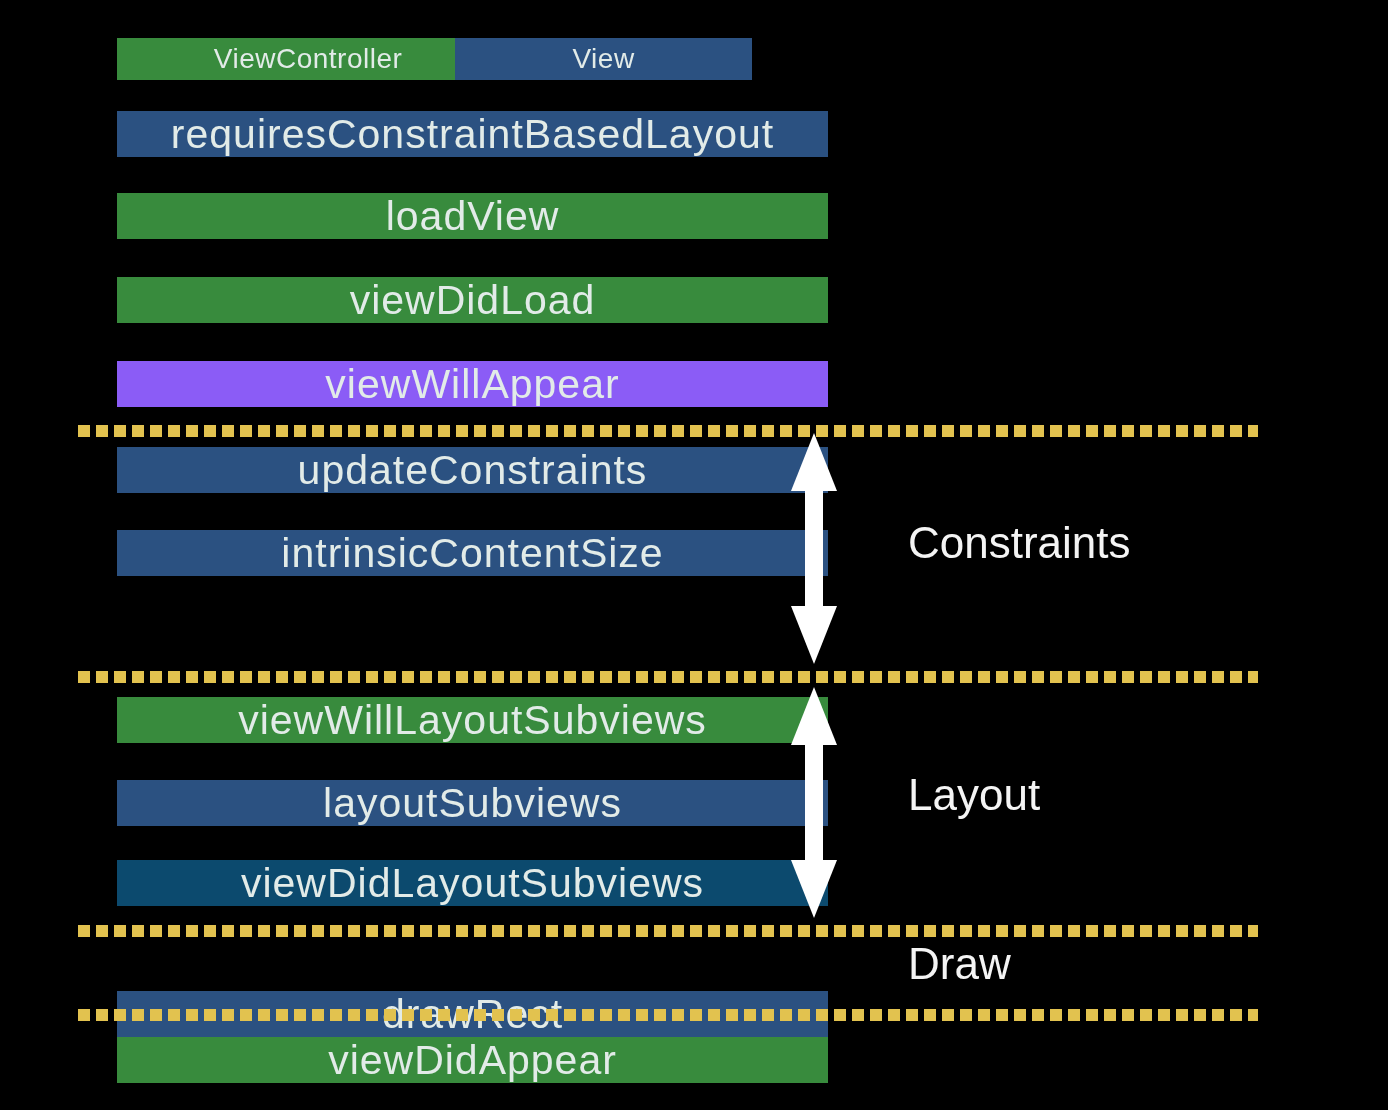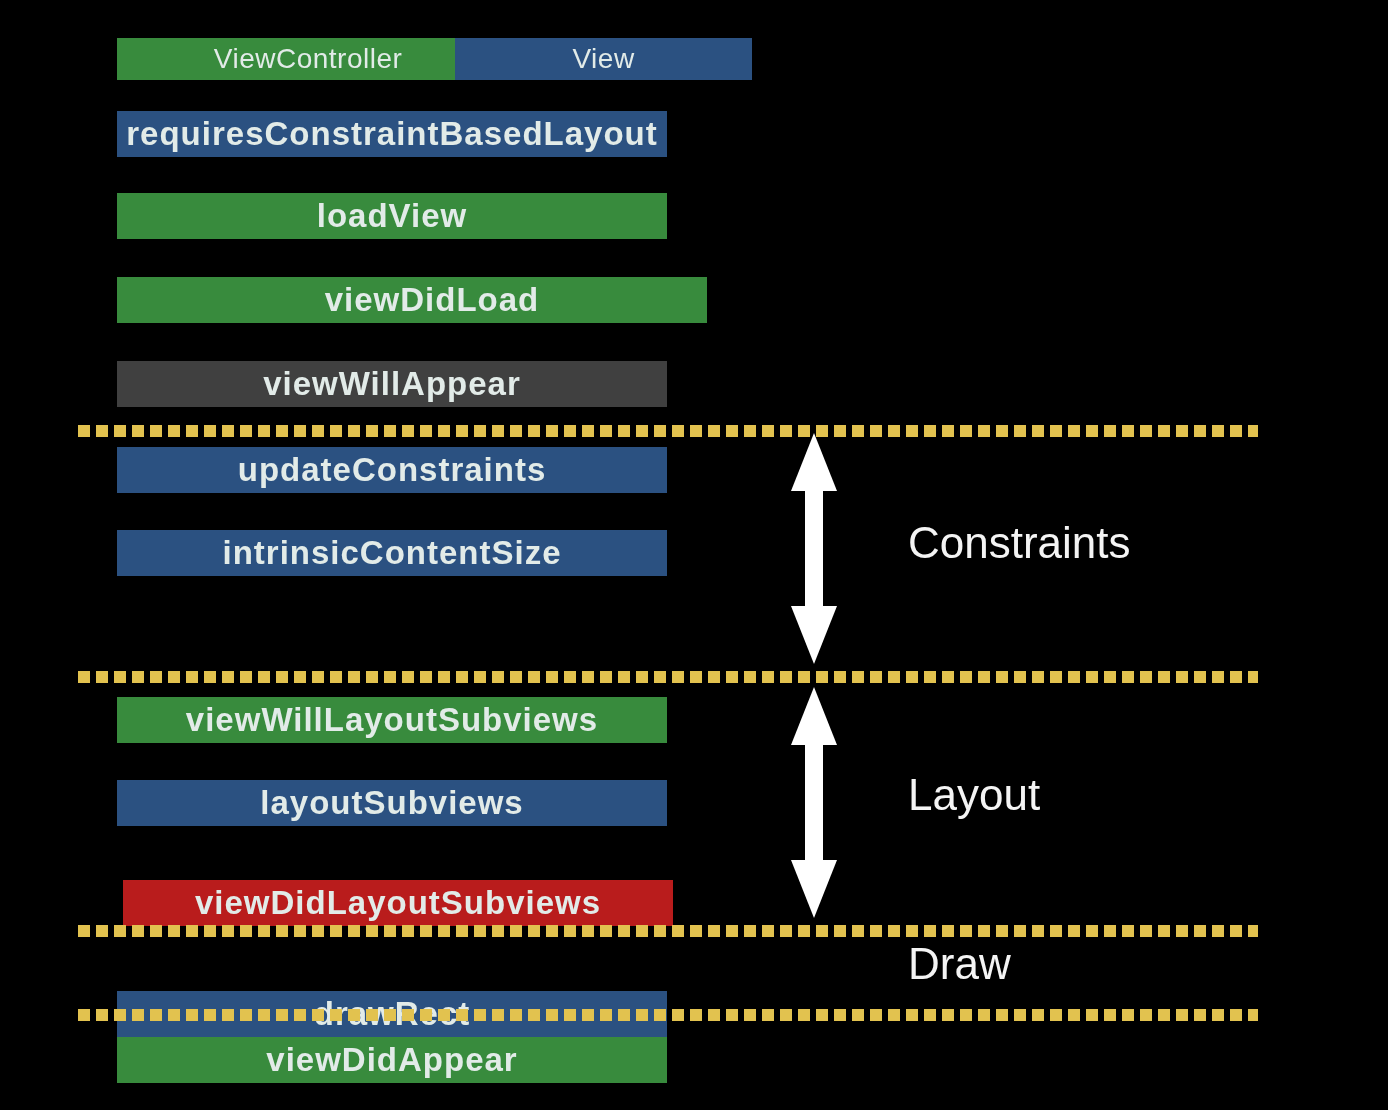--- a/index.html
+++ b/index.html
@@ -30,30 +30,29 @@
     justify-content: center;
     color: var(--bar-text, #e2ebe8);
     font-size: 28px;
     letter-spacing: 0.5px;
   }
   .legend-item.vc { width: 316px; padding-left: 44px; }
   .legend-item.v  { width: 319px; text-align: right; }
   .bar {
     position: absolute;
     left: 117px;
-    width: 550px;
+    width: 711px;
     height: 46px;
     display: flex;
     align-items: center;
     justify-content: center;
     color: var(--bar-text, #e2ebe8);
-    font-size: 33px;
+    font-size: 41px;
     letter-spacing: 1px;
     white-space: nowrap;
-    font-weight: bold;
   }
   .divider {
     position: absolute;
     left: 78px;
     width: 1180px;
     height: 12px;
     background: repeating-linear-gradient(
       to right,
       var(--divider, #e2c24f) 0px,
       var(--divider, #e2c24f) 12px,
@@ -96,33 +95,33 @@
 
 <div class="canvas">
 
   <div class="legend">
     <div class="legend-item vc" style="background: rgb(56, 139, 61);">ViewController</div>
     <div class="legend-item v" style="background: rgb(43, 81, 129);">View</div>
   </div>
 
   <div class="bar" style="top: 111px; background: rgb(43, 81, 129);">requiresConstraintBasedLayout</div>
   <div class="bar" style="top: 193px; background: rgb(56, 139, 61);">loadView</div>
-  <div class="bar" style="top: 277px; background: rgb(56, 139, 61); padding-left: 40px;">viewDidLoad</div>
-  <div class="bar" style="top: 361px; background: #404040;">viewWillAppear</div>
+  <div class="bar" style="top: 277px; background: rgb(56, 139, 61);">viewDidLoad</div>
+  <div class="bar" style="top: 361px; background: #8b5cf6;">viewWillAppear</div>
 
   <div class="divider" style="top:425px"></div>
 
   <div class="bar" style="top: 447px; background: rgb(43, 81, 129);">updateConstraints</div>
   <div class="bar" style="top: 530px; background: rgb(43, 81, 129);">intrinsicContentSize</div>
 
   <div class="divider" style="top:671px"></div>
 
   <div class="bar" style="top: 697px; background: rgb(56, 139, 61);">viewWillLayoutSubviews</div>
   <div class="bar" style="top: 780px; background: rgb(43, 81, 129);">layoutSubviews</div>
-  <div class="bar" style="top: 880px; background: #b91c1c; margin-left: 6px;">viewDidLayoutSubviews</div>
+  <div class="bar" style="top: 860px; background: #0c4a6e;">viewDidLayoutSubviews</div>
 
   <div class="divider" style="top:925px"></div>
 
   <div class="bar" style="top: 991px; background: rgb(43, 81, 129);">drawRect</div>
 
   <div class="divider" style="top:1009px"></div>
 
   <div class="bar" style="top: 1037px; background: rgb(56, 139, 61);">viewDidAppear</div>
 
   <div class="range-arrow" style="top:433px;height:231px">

